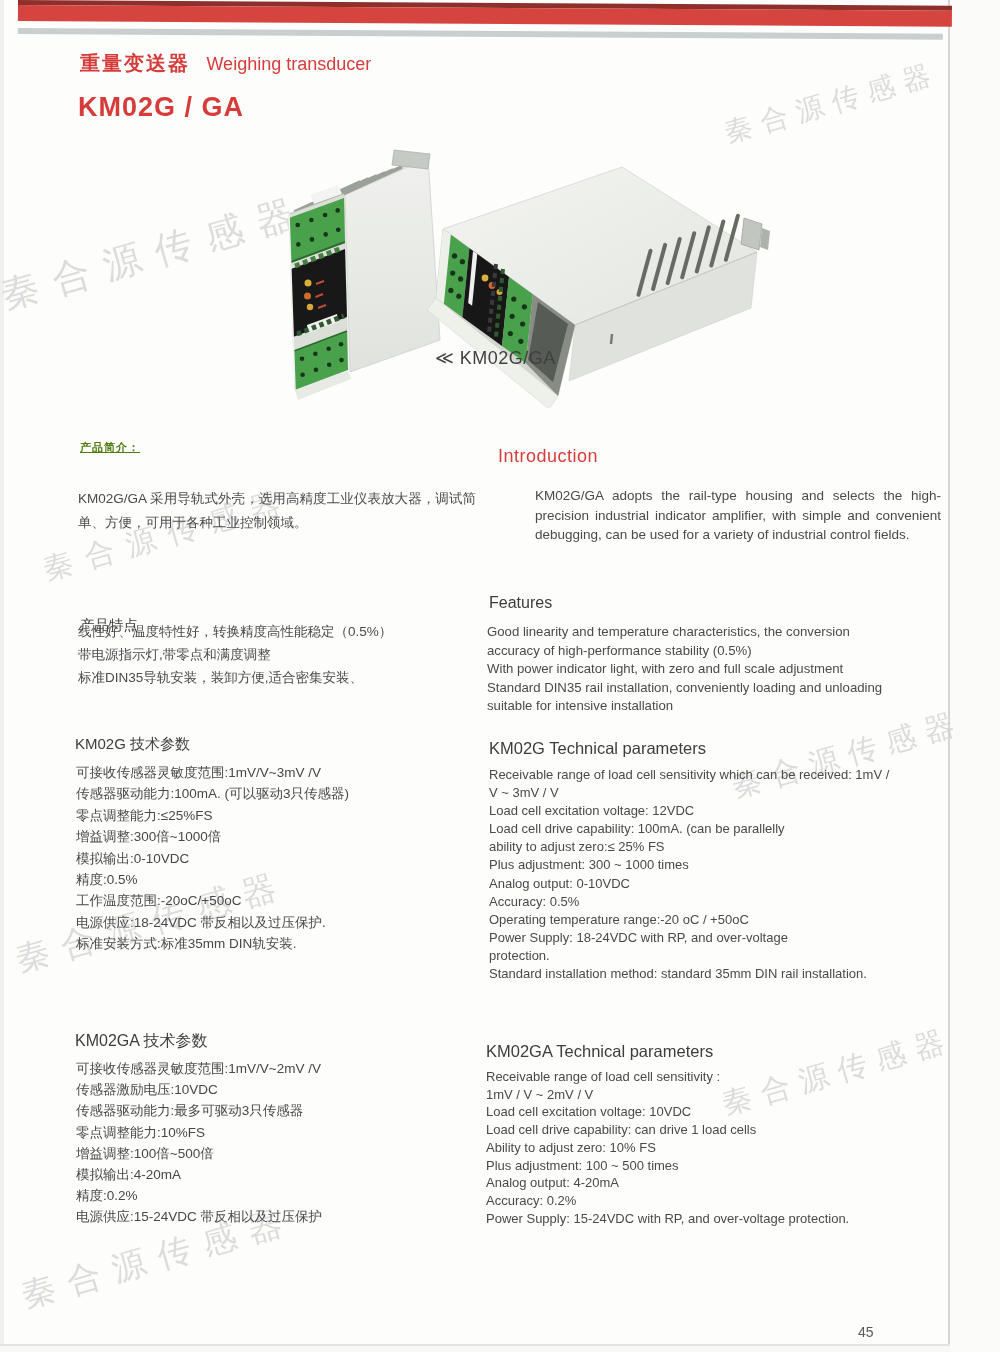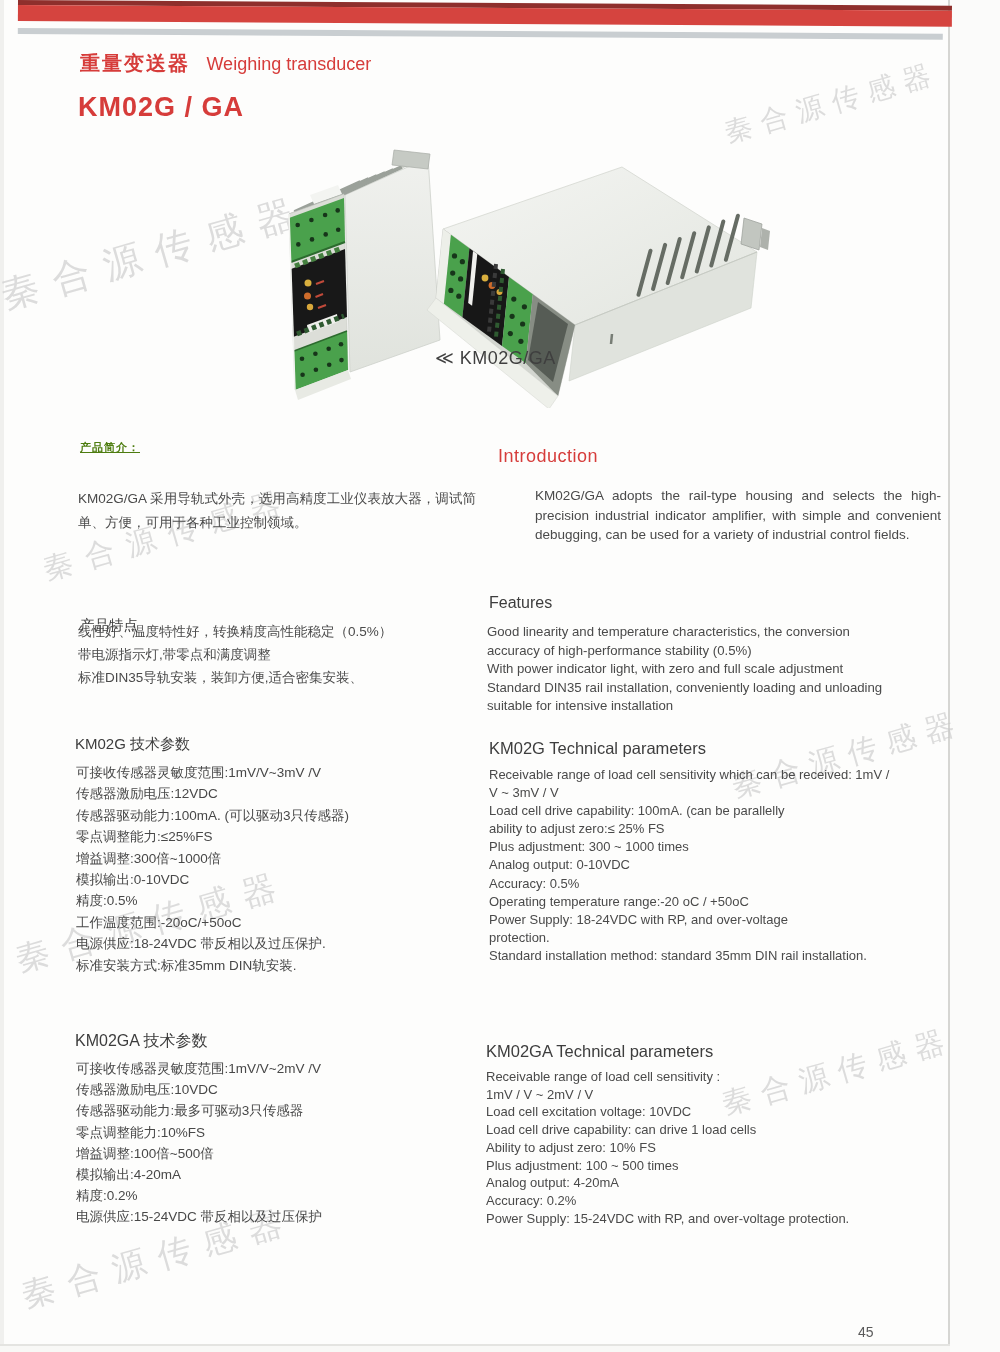--- a/index.html
+++ b/index.html
@@ -239,35 +239,35 @@
     <div>Good linearity and temperature characteristics, the conversion</div>
     <div>accuracy of high-performance stability (0.5%)</div>
     <div>With power indicator light, with zero and full scale adjustment</div>
     <div>Standard DIN35 rail installation, conveniently loading and unloading</div>
     <div>suitable for intensive installation</div>
   </div>
 
   <div class="abs g-zh-h h-dark">KM02G  技术参数</div>
   <div class="abs g-zh">
     <div>可接收传感器灵敏度范围:1mV/V~3mV /V</div>
-    <div>传感器激励电压:12VDC</div>
     <div>传感器驱动能力:100mA. (可以驱动3只传感器)</div>
     <div>零点调整能力:≤25%FS</div>
     <div>增益调整:300倍~1000倍</div>
     <div>模拟输出:0-10VDC</div>
     <div>精度:0.5%</div>
     <div>工作温度范围:-20oC/+50oC</div>
     <div>电源供应:18-24VDC 带反相以及过压保护.</div>
     <div>标准安装方式:标准35mm DIN轨安装.</div>
   </div>
 
   <div class="abs g-en-h h-dark">KM02G  Technical parameters</div>
   <div class="abs g-en">
     <div>Receivable range of load cell sensitivity which can be received: 1mV /</div>
     <div>V ~ 3mV / V</div>
+    <div>Load cell excitation voltage: 12VDC</div>
     <div>Load cell drive capability: 100mA. (can be parallelly</div>
     <div>ability to adjust zero:≤ 25% FS</div>
     <div>Plus adjustment: 300 ~ 1000 times</div>
     <div>Analog output: 0-10VDC</div>
     <div>Accuracy: 0.5%</div>
     <div>Operating temperature range:-20 oC / +50oC</div>
     <div>Power Supply: 18-24VDC with RP, and over-voltage</div>
     <div>protection.</div>
     <div>Standard installation method: standard 35mm DIN rail installation.</div>
   </div>

